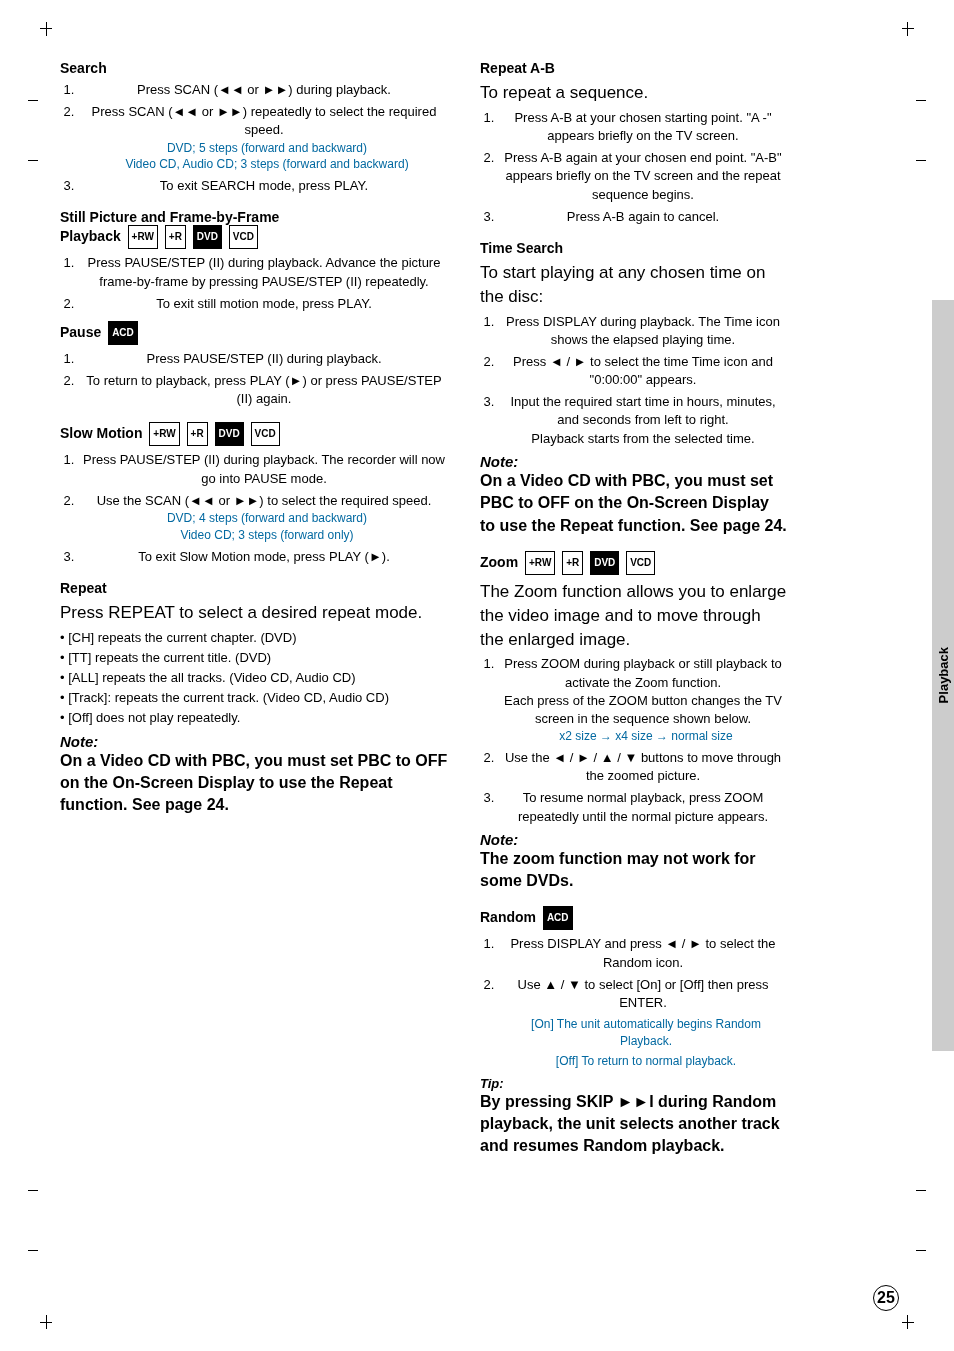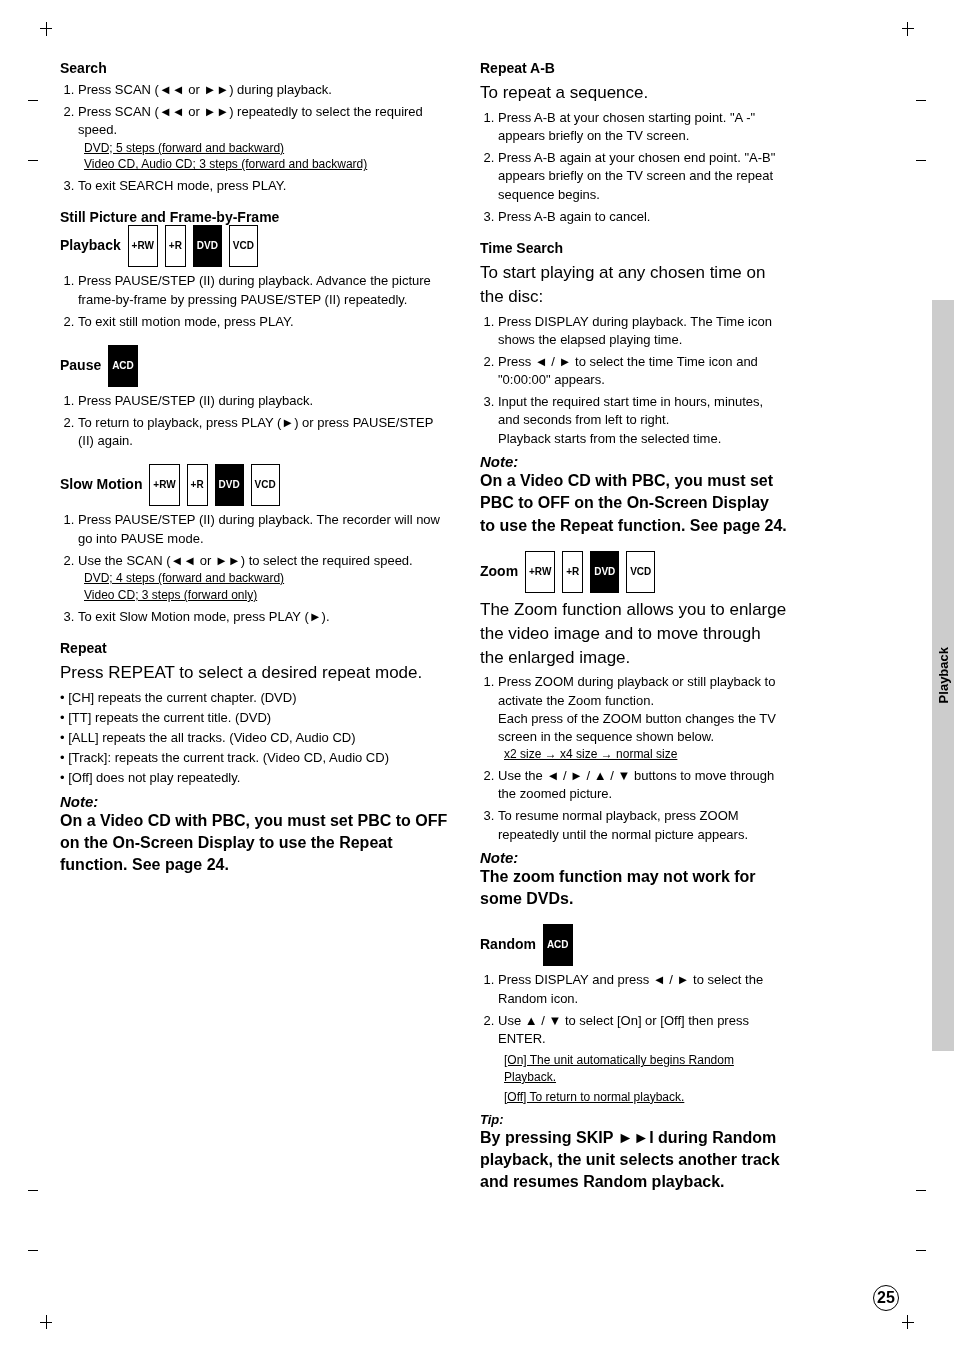--- a/index.html
+++ b/index.html
@@ -94,33 +94,33 @@
       margin-top: 14px;
     }
     .section-title:first-child { margin-top: 0; }
 
     
     .badge {
       display: inline-block;
       border: 1.5px solid #000;
       font-size: 10px;
       font-weight: bold;
-      padding: 13px 3px;
+      padding: 4px 3px;
       margin-left: 3px;
       line-height: 14px;
       vertical-align: middle;
     }
     .badge-filled {
       background: #000;
       color: #fff;
     }
 
     
     ol { padding-left: 18px; margin-bottom: 5px; }
-    ol li { margin-bottom: 4px; line-height: 1.4; }
+    ol li { margin-bottom: 4px; line-height: 1.4; text-align: center; }
 
     
     ul { padding-left: 0; list-style: none; margin-bottom: 5px; }
     ul li { margin-bottom: 2px; line-height: 1.4; }
     ul li::before { content: "• "; }
 
     
     .note-title {
       font-style: italic;
       font-weight: bold;
@@ -134,21 +134,21 @@
     }
 
     
     .tip-title {
       font-style: italic;
       font-weight: bold;
       font-size: 13px;
     }
 
     p { line-height: 1.4; margin-bottom: 4px; font-size: 17px; }
-    .sub-text { font-size: 12px; margin-left: 6px; color: #000000; line-height: 1.4; margin-bottom: 3px; text-decoration: underline; }
+    .sub-text { font-size: 12px; margin-left: 6px; color: #0369a1; line-height: 1.4; margin-bottom: 3px; }
   </style>
 </head>
 <body>
 
 <div class="tick tick-tl-h"></div>
 <div class="tick tick-tl-v"></div>
 <div class="tick tick-tr-h"></div>
 <div class="tick tick-tr-v"></div>
 <div class="tick tick-bl-h"></div>
 <div class="tick tick-bl-v"></div>
@@ -204,21 +204,21 @@
         <ol>
           <li>
             <span>Press PAUSE/STEP (II) during playback. Advance the picture frame-by-frame by pressing PAUSE/STEP (II) repeatedly.</span>
           </li>
           <li>
             <span>To exit still motion mode, press PLAY.</span>
           </li>
         </ol>
       </div>
 
-      <div style="margin-top:14px;">
+      <div style="margin-top:8px;">
         <div class="section-title">
           <span>Pause </span>
           <span class="badge badge-filled">ACD</span>
         </div>
         <ol>
           <li>
             <span>Press PAUSE/STEP (II) during playback.</span>
           </li>
           <li>
             <span>To return to playback, press PLAY (►) or press PAUSE/STEP (II) again.</span>

